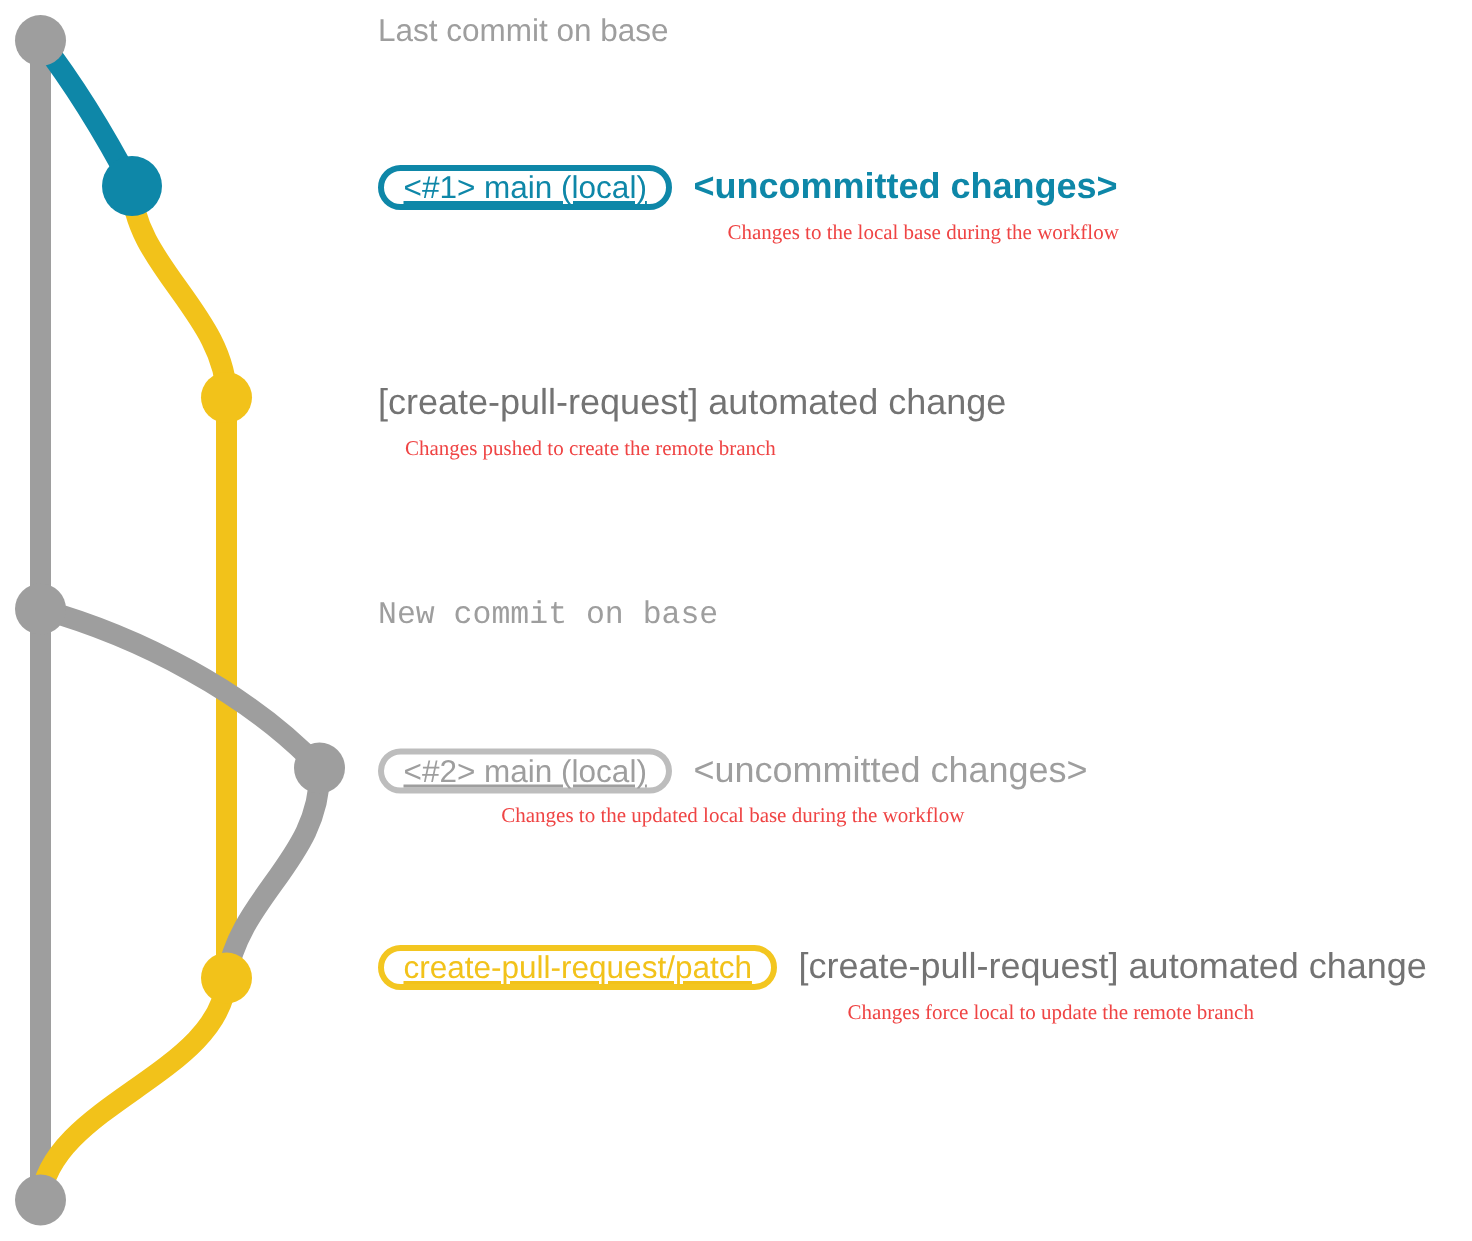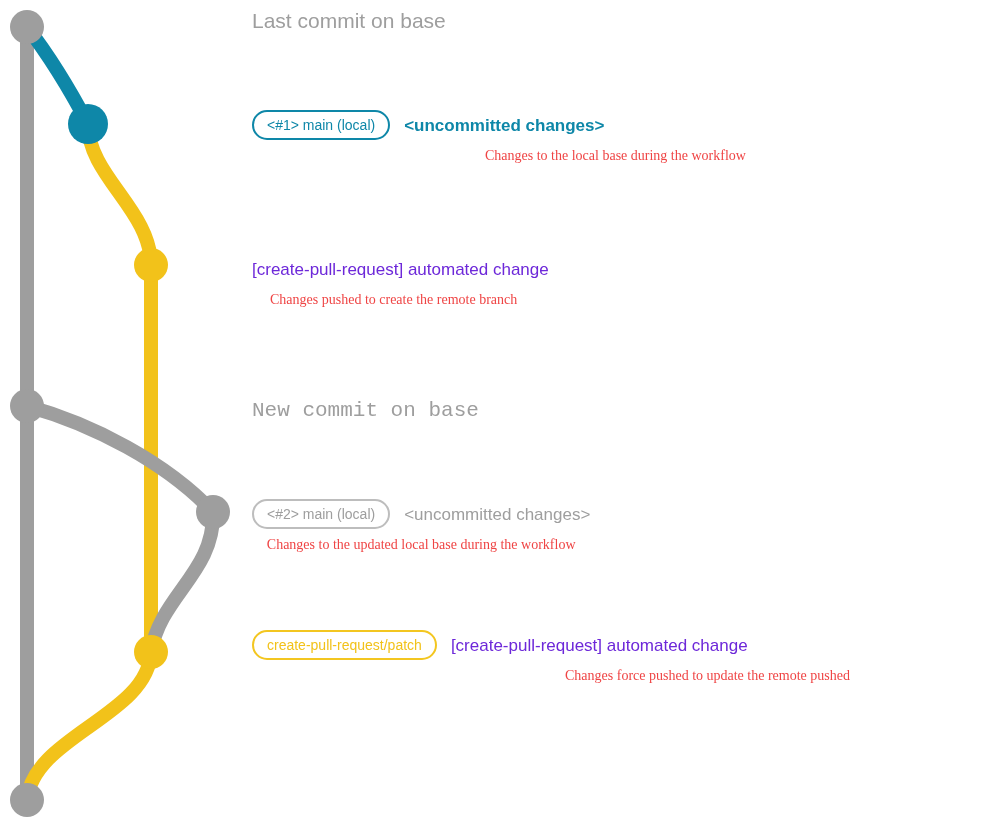--- a/index.html
+++ b/index.html
@@ -44,40 +44,41 @@
     white-space: nowrap;
     height: 34px;
   }
 
   .badge {
     display: inline-flex;
     align-items: center;
     justify-content: center;
     height: 30px;
     padding: 0 13px;
-    border: 2px solid #c2410c;
+    border: 4px solid #c2410c;
     border-radius: 16px;
     color: #9e9e9e;
-    font-size: 14px;
+    font-size: 21px;
     line-height: 1;
     box-sizing: border-box;
     background: #ffffff;
+    text-decoration: underline;
   }
   .badge.teal   { border-color: #0e87a8; color: #0e87a8; }
   .badge.yellow { border-color: #f3c620; color: #f2c21a; }
   .badge.gray   { border-color: #bdbdbd; color: #9e9e9e; }
 
   .subject {
-    font-size: 17px;
+    font-size: 24px;
     line-height: 1;
     margin-left: 14px;
     white-space: nowrap;
   }
   .subject.teal   { color: #0e87a8; font-weight: bold; }
-  .subject.yellow { color: #6d28d9; }
+  .subject.yellow { color: #737373; }
   .subject.gray   { color: #9e9e9e; }
   .subject.no-badge { margin-left: 0; }
 
   
   .description {
     font-family: "Liberation Serif", serif;
     font-size: 14px;
     color: #ef4444;
     white-space: nowrap;
     margin-top: 6px;
@@ -149,17 +150,17 @@
       <span class="subject gray">&lt;uncommitted changes&gt;</span>
     </div>
     <div class="description" style="">Changes to the updated local base during the workflow</div>
   </div>
 
   <div class="row" style="top:628px;">
     <div class="headline">
       <span class="badge yellow">create-pull-request/patch</span>
       <span class="subject yellow">[create-pull-request] automated change</span>
     </div>
-    <div class="description" style="margin-left:313px;">Changes force pushed to update the remote pushed</div>
+    <div class="description" style="margin-left:313px;">Changes force local to update the remote branch</div>
   </div>
 
 
 </div>
 
 </body></html>

